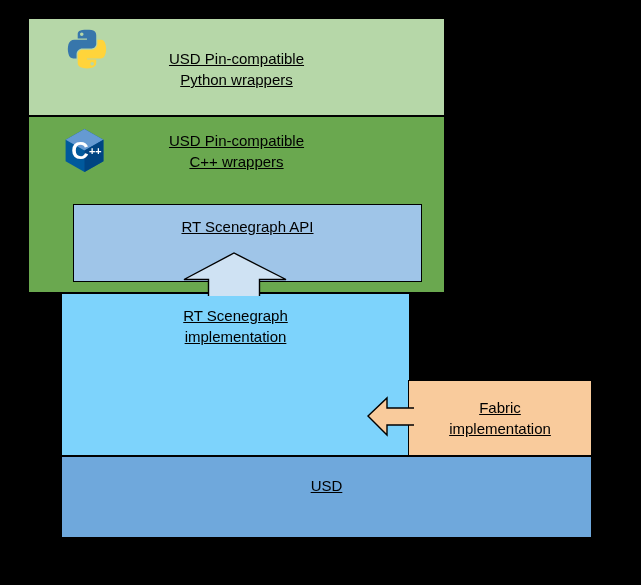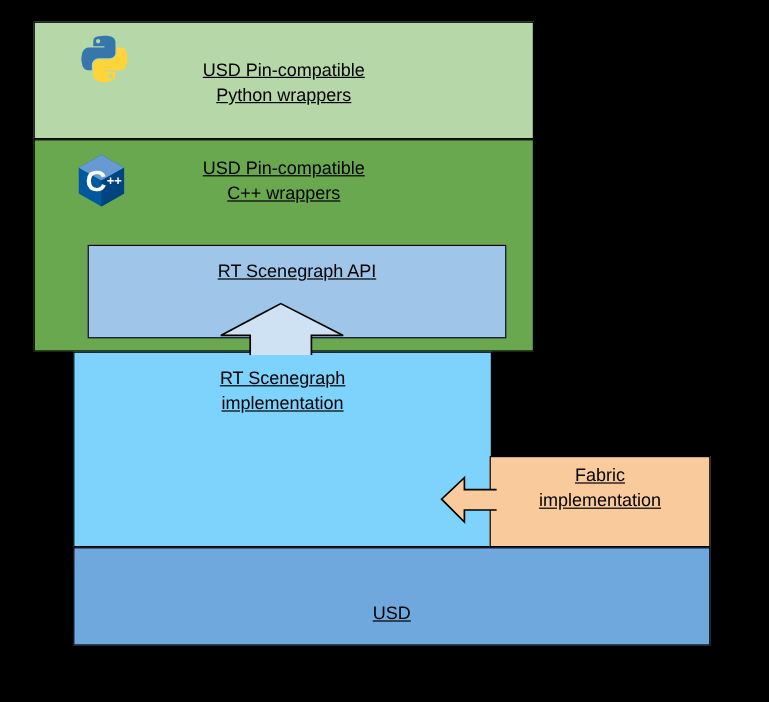--- a/index.html
+++ b/index.html
@@ -18,23 +18,23 @@
   #box-python .label{top:29px;}
   #box-cpp{left:28px;top:116px;width:417px;height:177px;}
   #box-cpp .label{top:13px;}
   #box-api{left:61px;top:204px;width:349px;height:78px;margin-left:12px;}
   #box-api .label{top:11px;}
   #box-impl{left:61px;top:293px;width:349px;height:163px;}
   #box-impl .label{top:11px;}
   #box-fabric-api{left:173px;top:380px;width:236px;height:76px;}
   #box-fabric-api .label{top:27px;}
   #box-fabric-impl{left:408px;top:380px;width:184px;height:76px;}
-  #box-fabric-impl .label{top:5px;}
+  #box-fabric-impl .label{top:16px;}
   #box-usd{left:61px;top:456px;width:531px;height:82px;}
-  #box-usd .label{top:44px;text-align:center;}
+  #box-usd .label{top:18px;text-align:center;}
   .icon{position:absolute;}
   #icon-python{left:34px;top:10px;width:48px;height:48px;}
   #icon-cpp{left:32px;top:11px;width:47px;height:45px;}
   #arrow-up{position:absolute;left:178px;top:248px;width:114px;height:48px;}
   #arrow-left{position:absolute;left:364px;top:394px;width:50px;height:45px;}
   svg{display:block;}
 </style>
 </head>
 <body>
 

